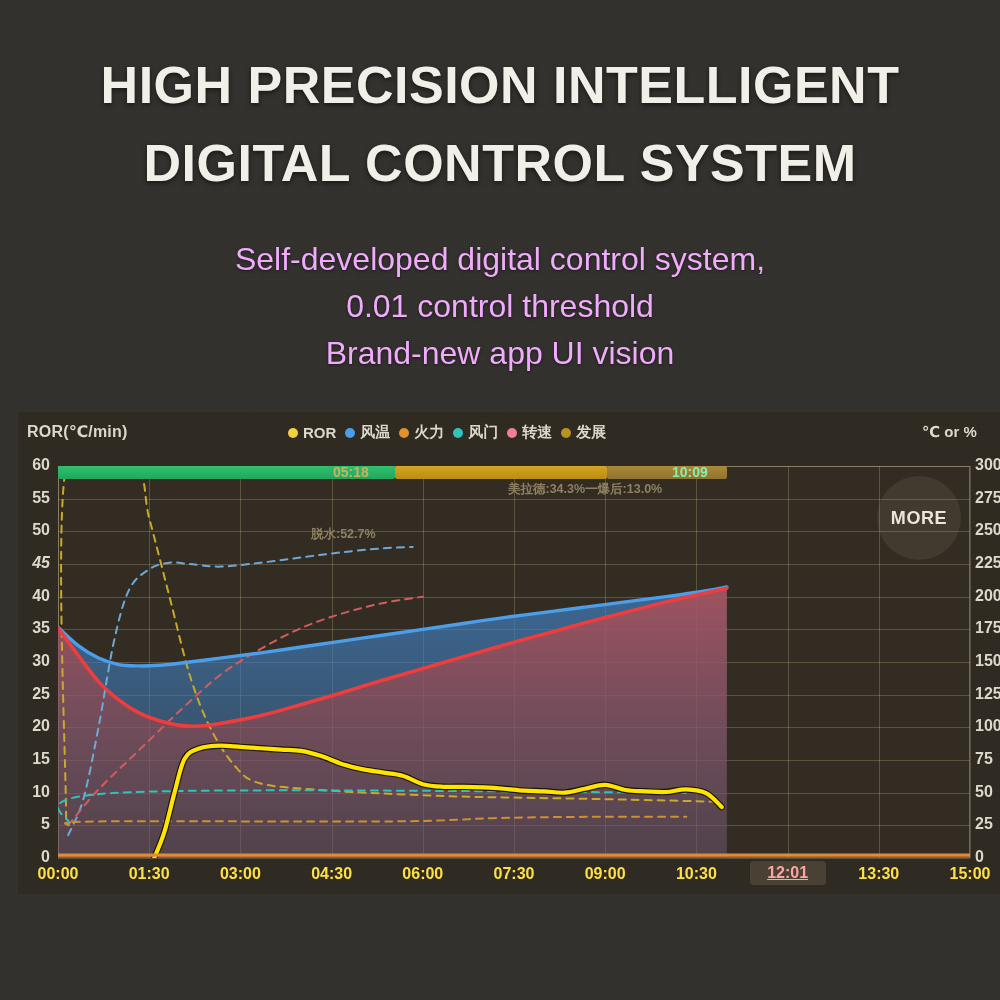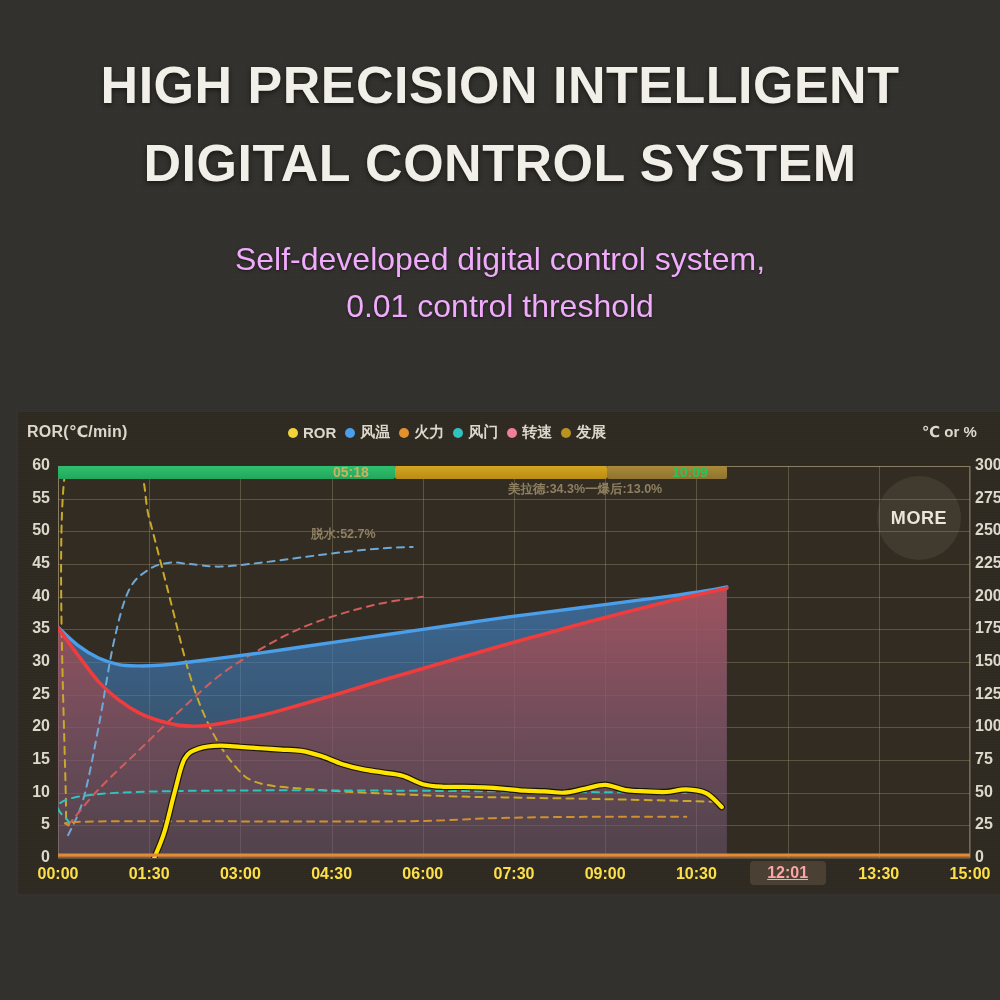--- a/index.html
+++ b/index.html
@@ -90,21 +90,21 @@
     color:#fca5a5;background:#4a4034;border-radius:4px;padding:3px 0;top:861px;text-decoration:underline;
   }
 
   
   .pbar{position:absolute;height:13px;top:466px;border-radius:2px;}
   .pbar.green{background:linear-gradient(180deg,#2ec06e,#22a75d);}
   .pbar.gold1{background:linear-gradient(180deg,#d3a520,#b98d14);}
   .pbar.gold2{background:linear-gradient(180deg,#a98a38,#8f7330);}
   .ptime{position:absolute;top:466px;font-size:14px;font-weight:700;line-height:13px;}
   .ptime.t1{color:#cbb25f;left:333px;}
-  .ptime.t2{color:#22c55e;left:672px;}
+  .ptime.t2{color:#86efac;left:672px;}
   .pcap{position:absolute;top:481px;font-size:12.5px;font-weight:700;color:#8e8061;white-space:nowrap;}
 
   
   .more-btn{
     position:absolute;left:877px;top:476px;width:84px;height:84px;border-radius:50%;
     background:rgba(220,205,170,.085);
     display:flex;align-items:center;justify-content:center;
   }
   .more-btn .lbl{color:#ece6da;font-size:18px;font-weight:700;letter-spacing:.6px;}
 
@@ -116,20 +116,21 @@
 
 <div class="page-noise"></div>
 
 <div class="headline">
   <span class="l1">HIGH PRECISION INTELLIGENT</span>
   <span class="l2">DIGITAL CONTROL SYSTEM</span>
 </div>
 <div class="subhead">
   <span>Self-developed digital control system,</span>
   <span>0.01 control threshold</span>
+  <span>Brand-new app UI vision</span>
 </div>
 
 <div class="panel">
   <div class="panel-noise"></div>
 
   <div class="panel-head">
     <div class="ror-label">ROR(℃/min)</div>
     <div class="legend" id="legend-host">
         <div class="leg">
           <span class="dot" style="background: rgb(242, 210, 58);"></span>
@@ -233,21 +234,21 @@
 <div id="ylab-host">
     <div class="ylab" style="left: 2px; top: 848px;">0</div>
     <div class="ylab" style="left: 2px; top: 815.333px;">5</div>
     <div class="ylab" style="left: 2px; top: 782.667px;">10</div>
     <div class="ylab" style="left: 2px; top: 750px;">15</div>
     <div class="ylab" style="left: 2px; top: 717.333px;">20</div>
     <div class="ylab" style="left: 2px; top: 684.667px;">25</div>
     <div class="ylab" style="left: 2px; top: 652px;">30</div>
     <div class="ylab" style="left: 2px; top: 619.333px;">35</div>
     <div class="ylab" style="left: 2px; top: 586.667px;">40</div>
-    <div class="ylab" style="left: 2px; top: 554px;">45</div>
+    <div class="ylab" style="left: 2px; top: 554px; font-style: italic;">45</div>
     <div class="ylab" style="left: 2px; top: 521.333px;">50</div>
     <div class="ylab" style="left: 2px; top: 488.667px;">55</div>
     <div class="ylab" style="left: 2px; top: 456px;">60</div>
   </div>
 <div id="ylabR-host">
     <div class="ylabR" style="left: 975px; top: 848px;">0</div>
     <div class="ylabR" style="left: 975px; top: 815.333px;">25</div>
     <div class="ylabR" style="left: 975px; top: 782.667px;">50</div>
     <div class="ylabR" style="left: 975px; top: 750px;">75</div>
     <div class="ylabR" style="left: 975px; top: 717.333px;">100</div>

